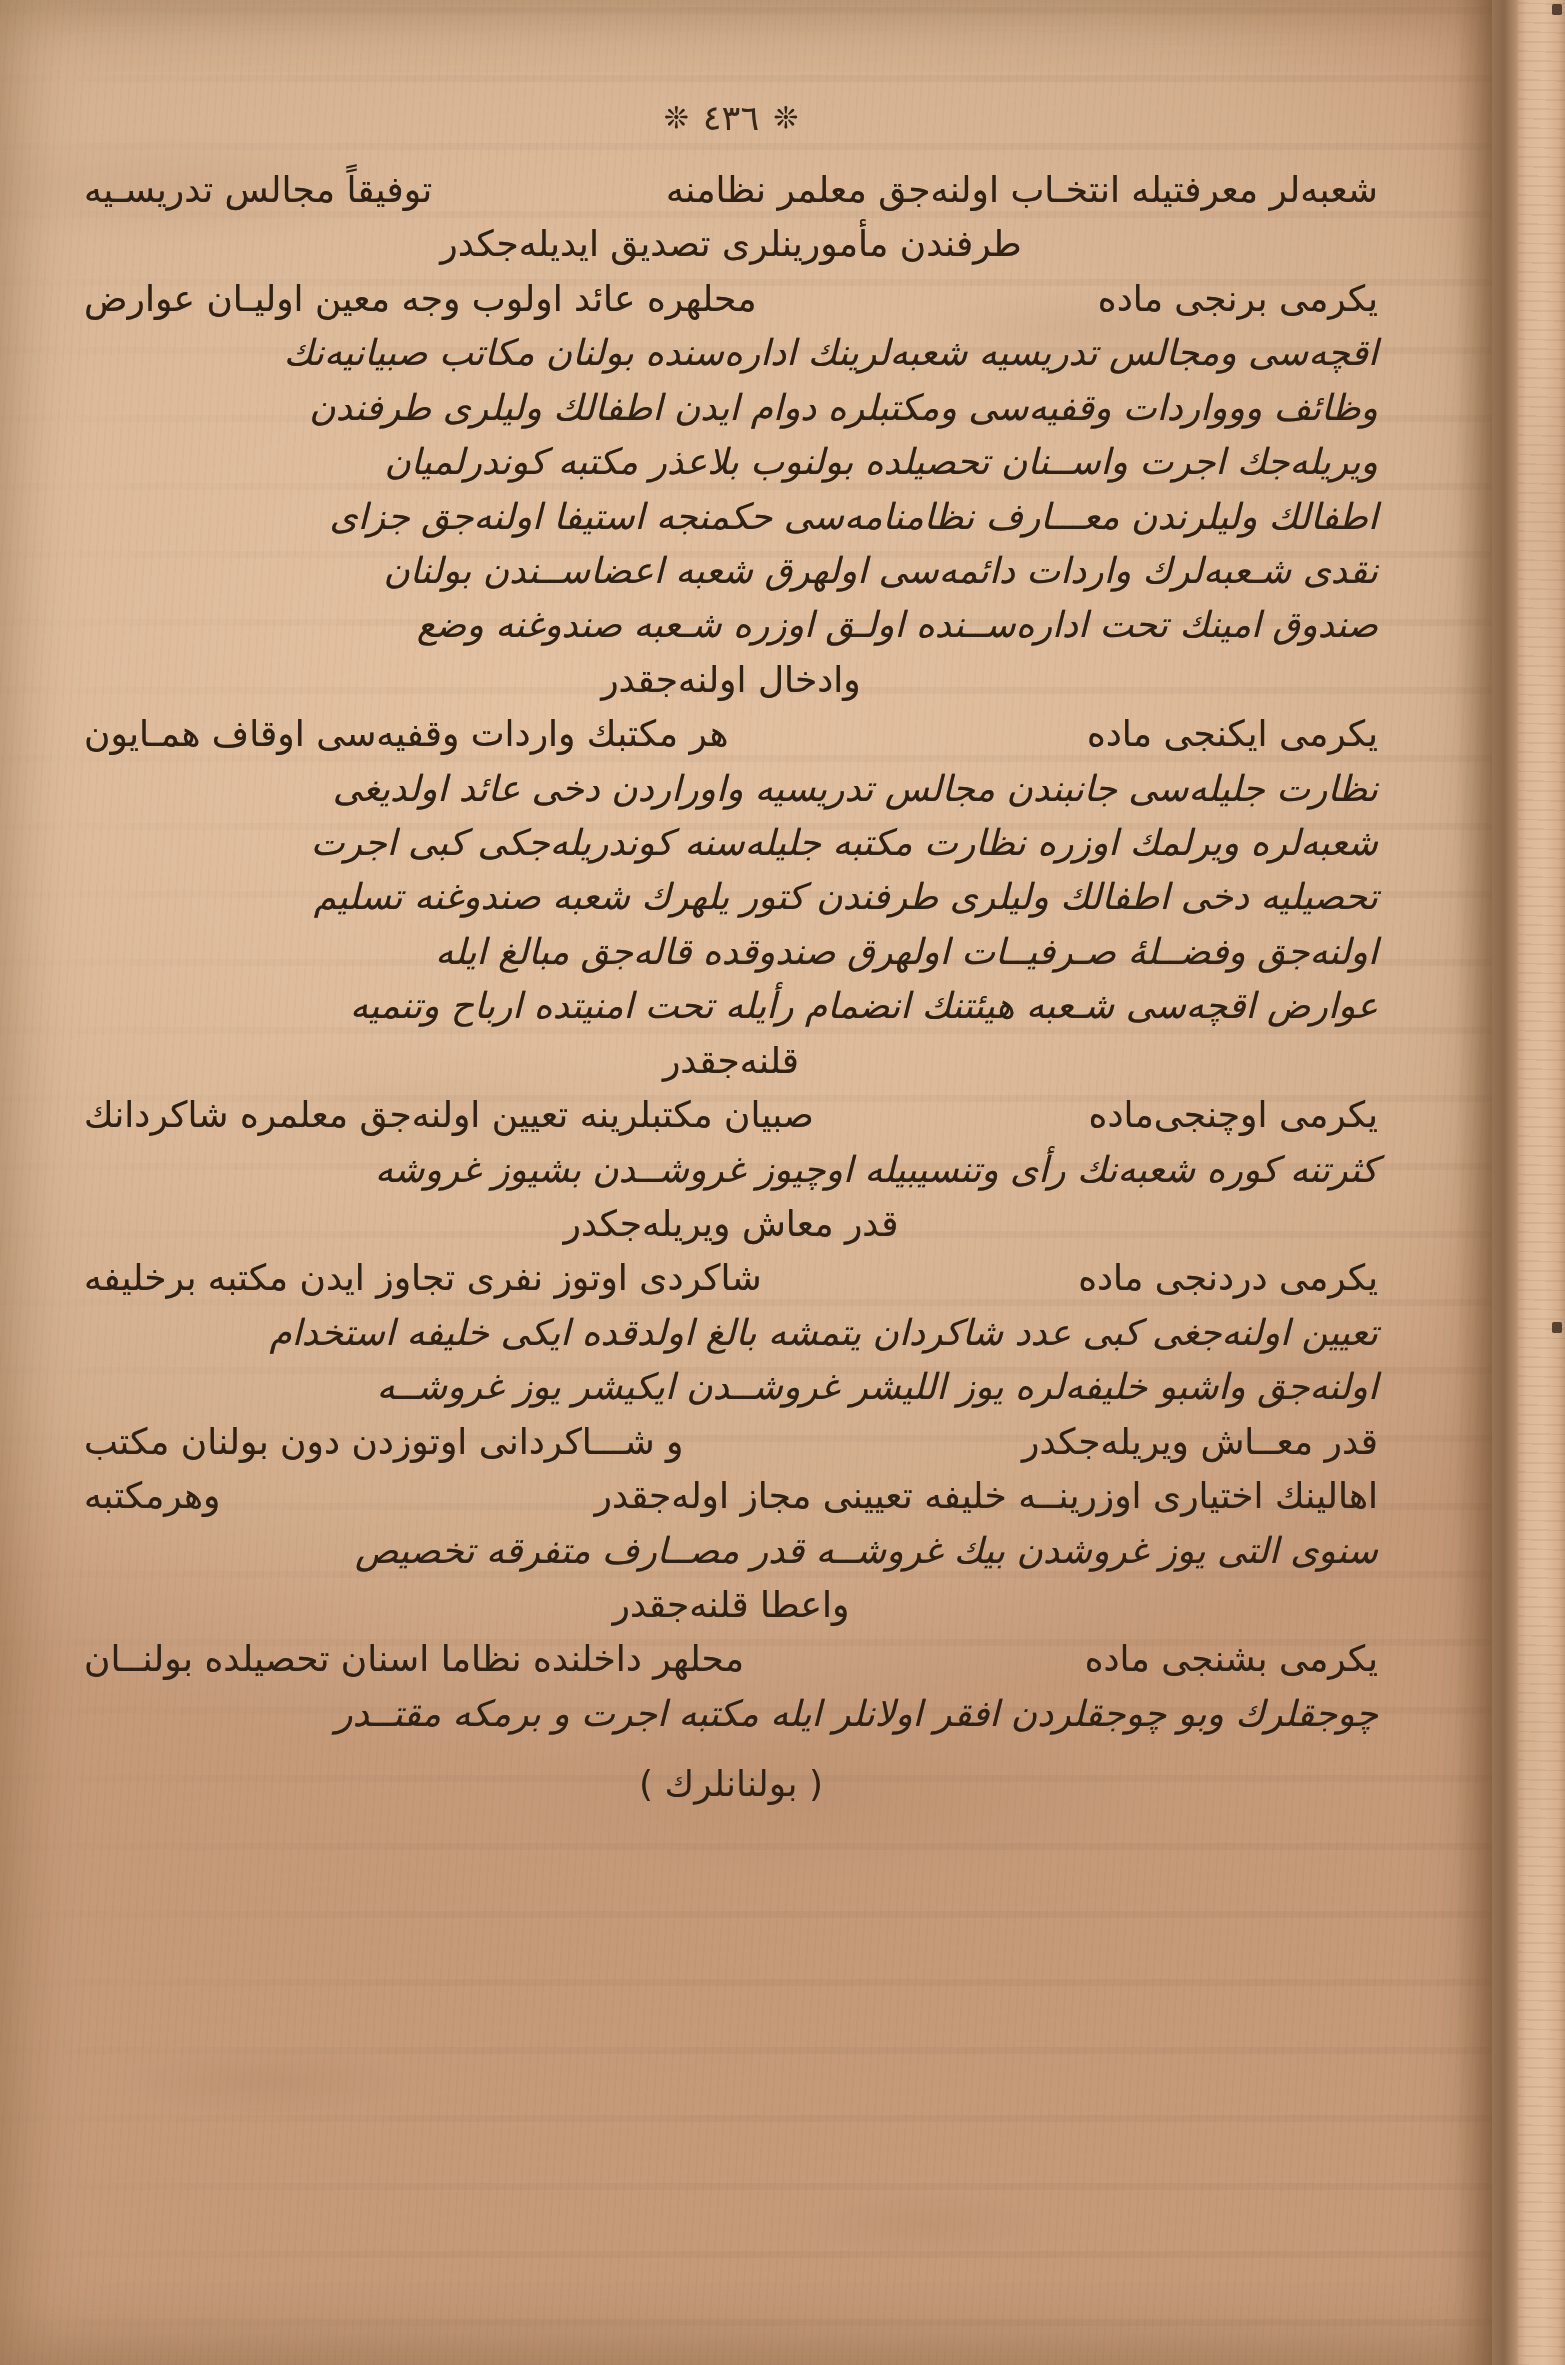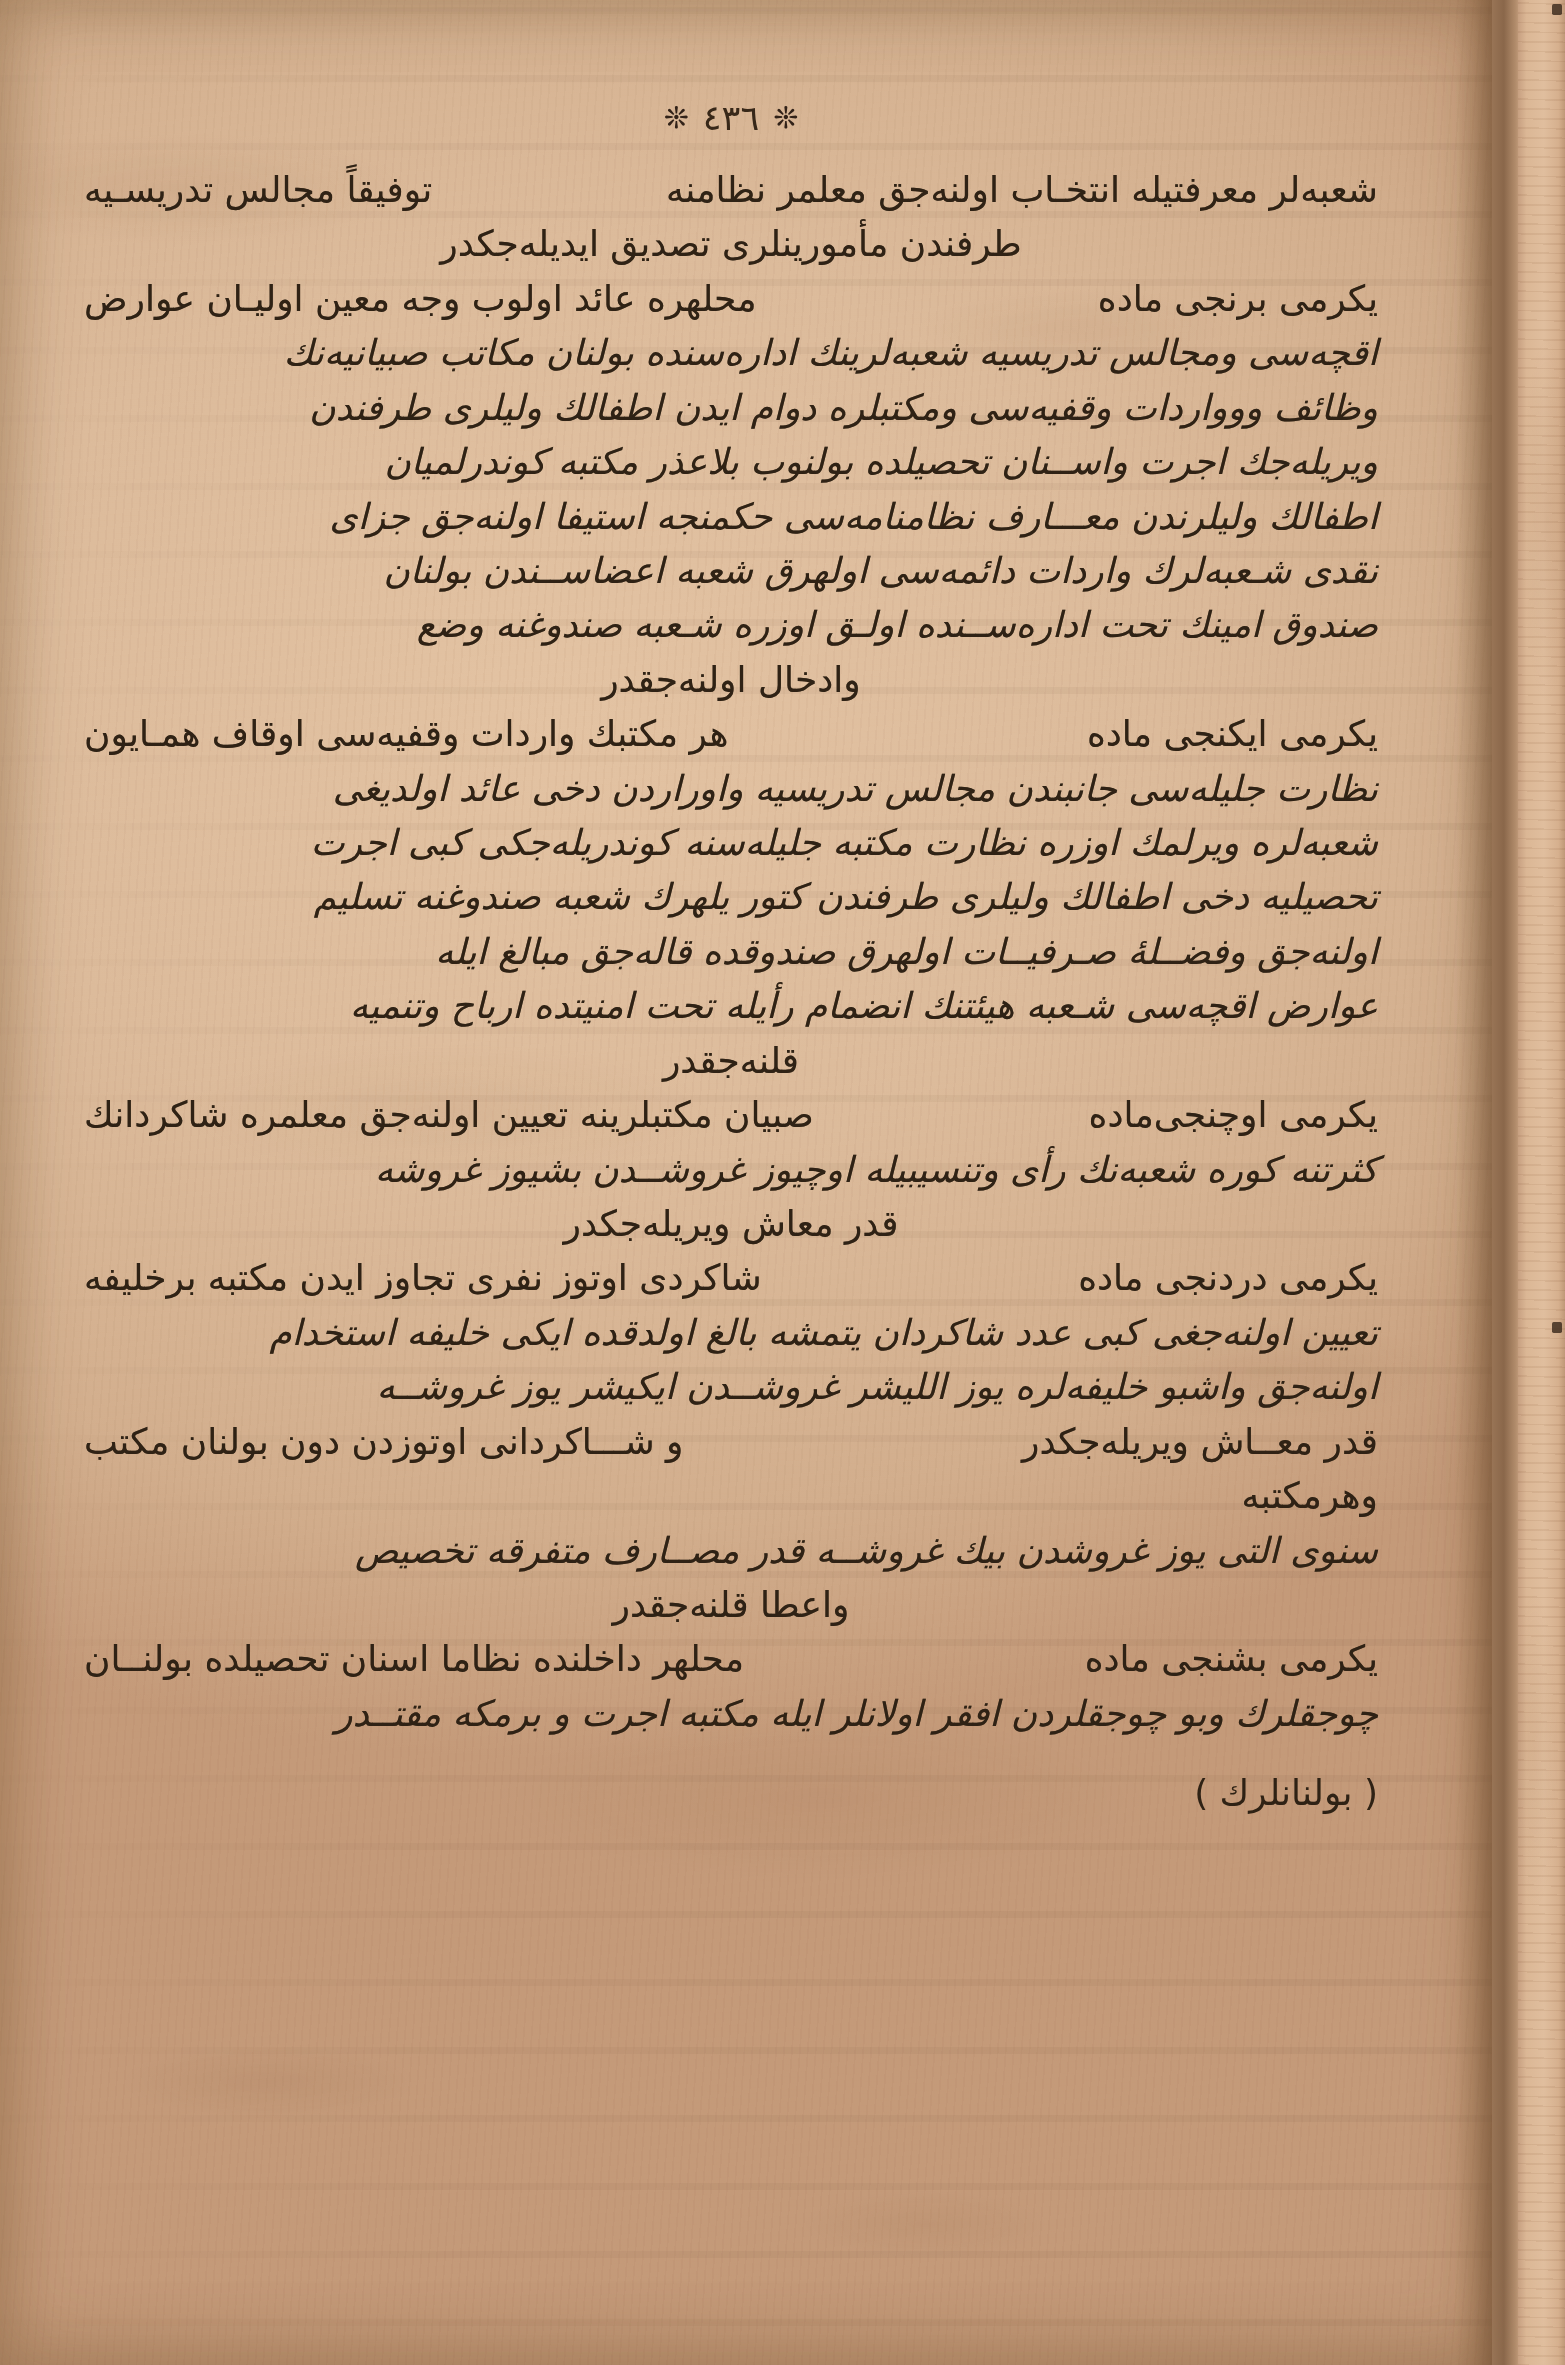--- a/index.html
+++ b/index.html
@@ -168,22 +168,22 @@
   .line.justify {
     display: flex;
     justify-content: space-between;
   }
   .line.justify > span { white-space: nowrap; text-align: right; }
 
   .line.center { text-align: center; display: block; }
   .line.start  { text-align: right;  display: block; font-style: italic; }
 
   .catchword {
-    margin-top: 32px;
-    text-align: right;
+    margin-top: 23px;
+    text-align: center;
     font-size: 36px;
     direction: rtl;
     color: #312416;
   }
 
   
   .textblock { filter: saturate(.96) contrast(1.02); }
 </style>
 </head>
 <body>
@@ -237,20 +237,21 @@
             <span>یکرمی دردنجی ماده</span>
             <span>شاکردی اوتوز نفری تجاوز ایدن مکتبه برخلیفه</span>
           </div>
           <div class="line start"><span>تعیین اولنه‌جغی کبی عدد شاکردان یتمشه بالغ اولدقده ایکی خلیفه استخدام</span></div>
           <div class="line start"><span>اولنه‌جق واشبو خلیفه‌لره یوز اللیشر غروشــدن ایکیشر یوز غروشــه</span></div>
           <div class="line justify">
             <span>قدر معــاش ویریله‌جکدر</span>
             <span>و شـــاکردانی اوتوزدن دون بولنان مکتب</span>
           </div>
           <div class="line justify">
+            <span>اهالینك اختیاری اوزرینــه خلیفه تعیینی مجاز اوله‌جقدر</span>
             <span>وهرمکتبه</span>
           </div>
           <div class="line start"><span>سنوی التی یوز غروشدن بیك غروشــه قدر مصــارف متفرقه تخصیص</span></div>
           <div class="line center">واعطا قلنه‌جقدر</div>
           <div class="line justify">
             <span>یکرمی بشنجی ماده</span>
             <span>محلهر داخلنده نظاما اسنان تحصیلده بولنــان</span>
           </div>
           <div class="line start"><span>چوجقلرك وبو چوجقلردن افقر اولانلر ایله مکتبه اجرت و برمکه مقتــدر</span></div>
         </div>

